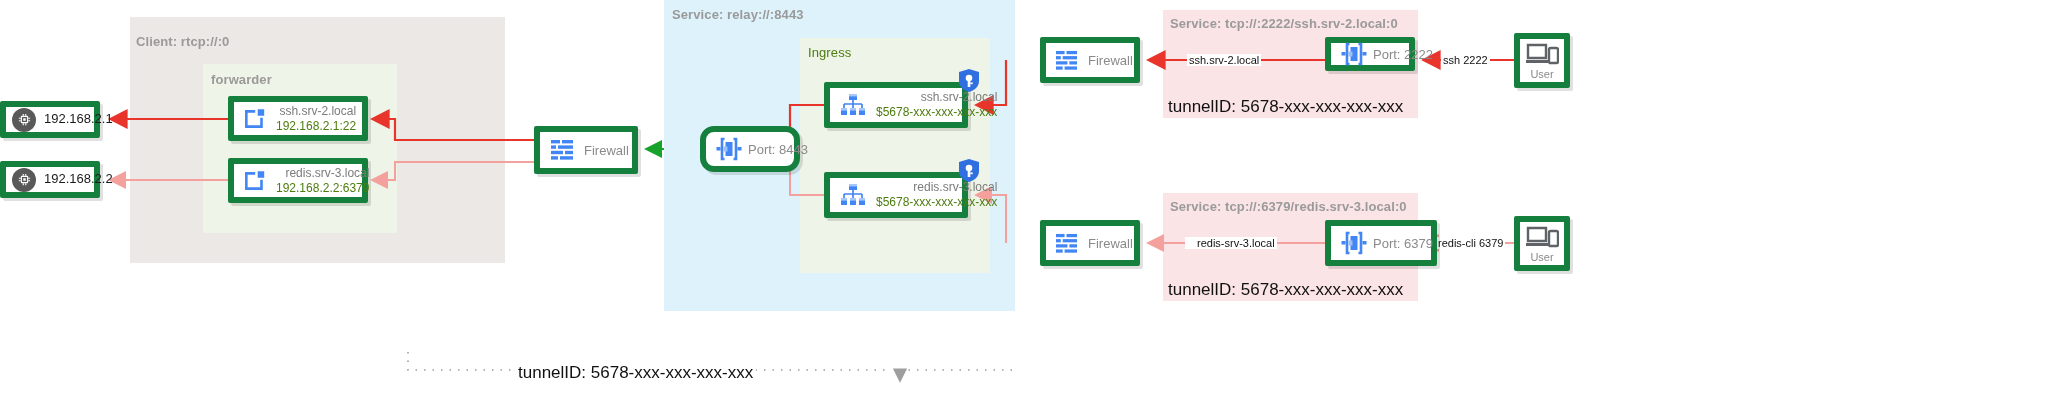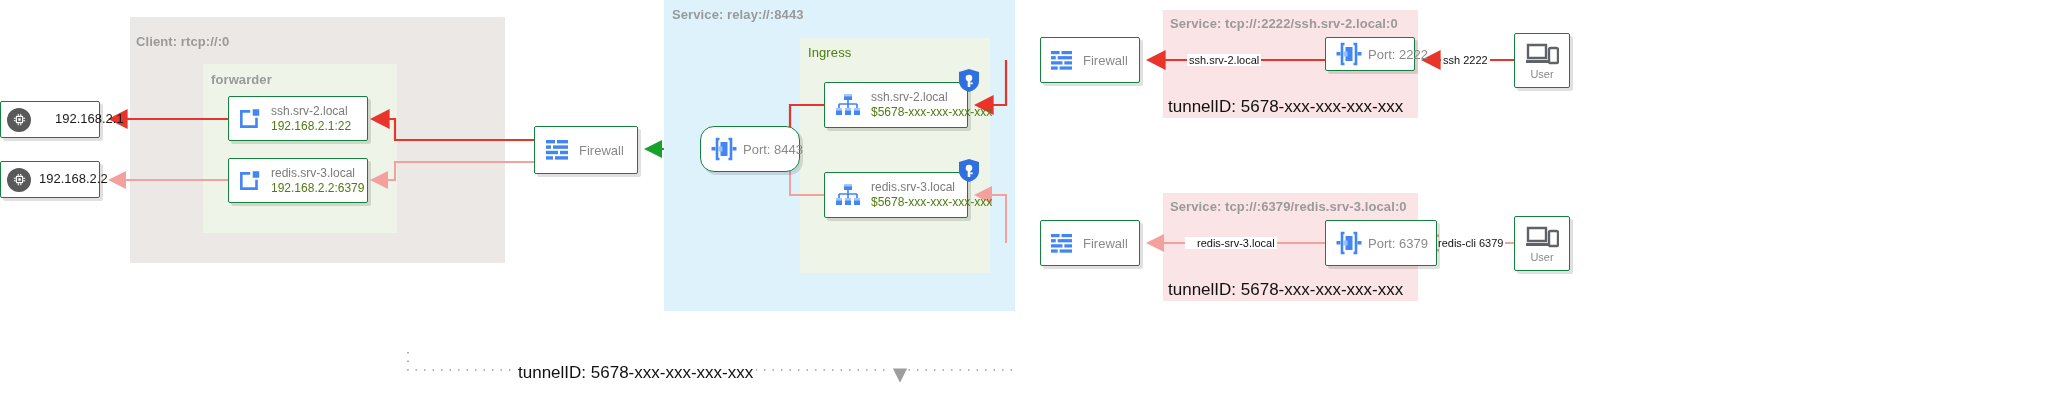--- a/index.html
+++ b/index.html
@@ -15,33 +15,33 @@
 
   #client-group{left:130px;top:17px;width:375px;height:246px;background:#ece8e5;}
   #forwarder-group{left:203px;top:64px;width:194px;height:169px;background:#eef4e7;}
   #relay-group{left:664px;top:0px;width:351px;height:311px;background:#ddf2fb;}
   #ingress-group{left:800px;top:38px;width:190px;height:235px;background:#eef4e7;}
   #svc-ssh-group{left:1163px;top:10px;width:255px;height:108px;background:#fbe4e6;}
   #svc-redis-group{left:1163px;top:193px;width:255px;height:108px;background:#fbe4e6;}
 
   
   .node{position:absolute;box-sizing:border-box;background:#ffffff;
-        border:1px solid #15803d;border-radius:2px;
+        border:6px solid #15803d;border-radius:2px;
         box-shadow:3px 3px 0 rgba(0,0,0,.12);
-        display:flex;align-items:center;}
+        display:flex;align-items:center;text-align:right;}
   .node .labels{display:flex;flex-direction:column;justify-content:center;line-height:1.25;}
   .node .l1{font-size:12px;color:#7b7b7b;white-space:nowrap;}
   .node .l2{font-size:12px;color:#4d7c0f;white-space:nowrap;}
   .node .only{font-size:13px;color:#8a8a8a;white-space:nowrap;}
   .node .dark{font-size:13px;color:#1a1a1a;white-space:nowrap;}
 
   .icon{flex:0 0 auto;display:flex;align-items:center;justify-content:center;}
 
   
-  #ep1{left:0px;top:101px;width:100px;height:37px;padding-left:6px;gap:16px;}
+  #ep1{left:0px;top:101px;width:100px;height:37px;padding-left:6px;}
   #ep2{left:0px;top:161px;width:100px;height:37px;padding-left:6px;}
   #ep1 .labels,#ep2 .labels{margin-left:8px;}
 
   
   #fwd-ssh{left:228px;top:96px;width:140px;height:45px;padding-left:8px;}
   #fwd-redis{left:228px;top:158px;width:140px;height:45px;padding-left:8px;}
   #fwd-ssh .labels,#fwd-redis .labels{margin-left:8px;}
 
   
   #fw-left{left:534px;top:126px;width:104px;height:48px;padding-left:10px;}

